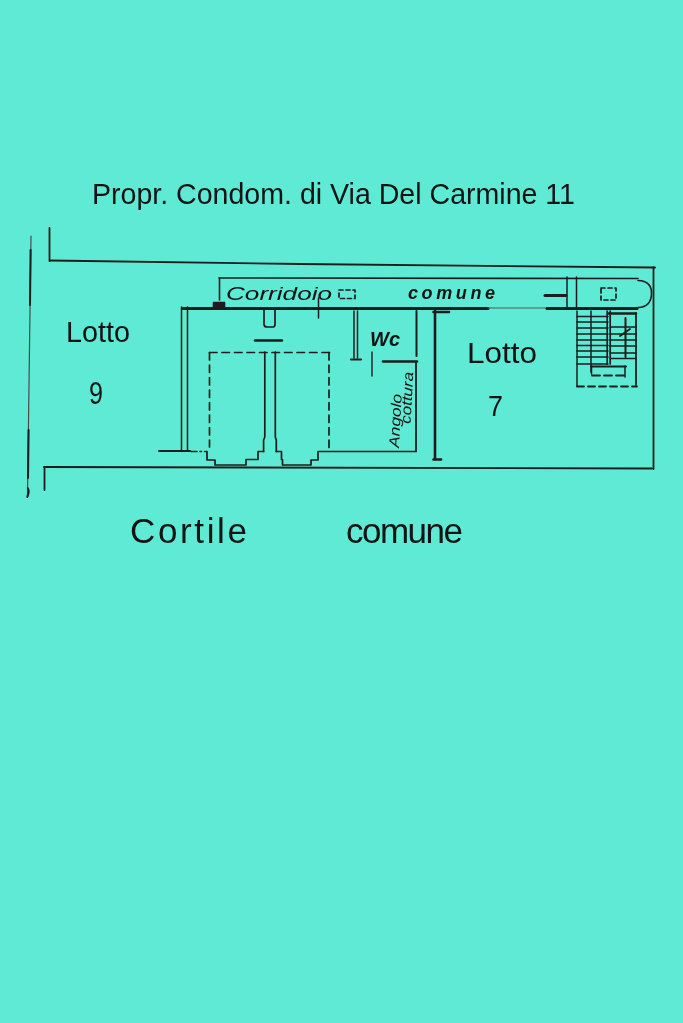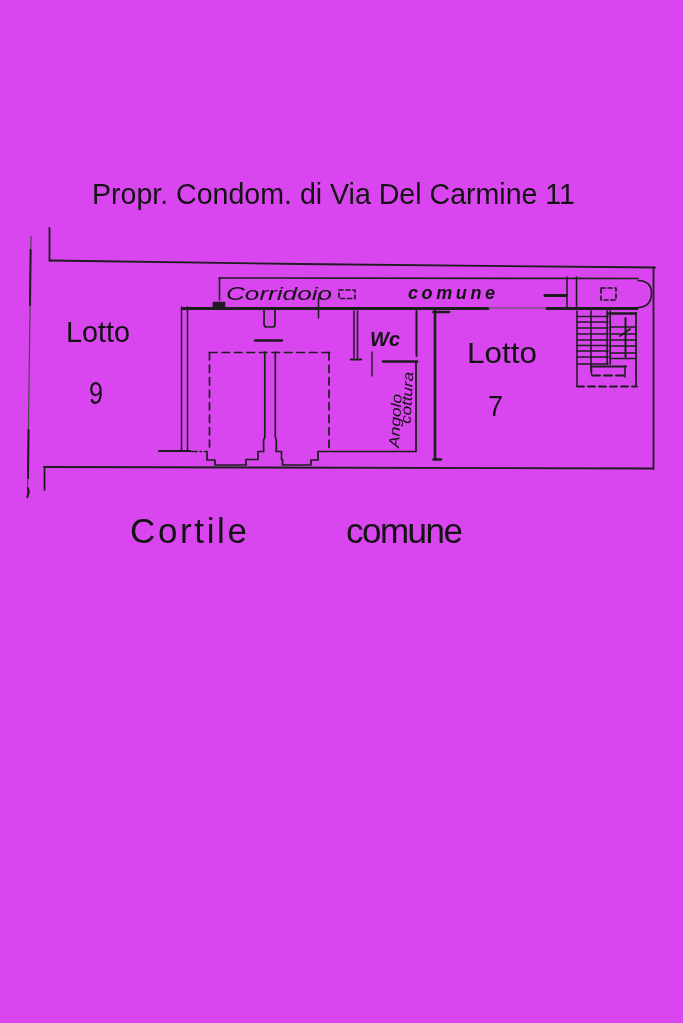--- a/index.html
+++ b/index.html
@@ -1,16 +1,16 @@
 <!DOCTYPE html>
 <html><head>
 <meta charset="utf-8">
 <style>
   html,body{margin:0;padding:0;background:#ffffff;}
-  .page{position:relative;width:683px;height:1023px;background:#d946ef;overflow:hidden;
+  .page{position:relative;width:683px;height:1023px;background:#5eead4;overflow:hidden;
         font-family:"Liberation Sans", sans-serif;}
   svg text{fill:#131313;}
 </style>
 </head>
 <body>
 <div class="page">
 <svg width="683" height="1023" viewBox="0 0 683 1023" xmlns="http://www.w3.org/2000/svg" fill="none" stroke-linecap="round" stroke-linejoin="round">
 
 <text x="92" y="204" font-size="30" textLength="483" lengthAdjust="spacingAndGlyphs">Propr. Condom. di Via Del Carmine 11</text>
 

